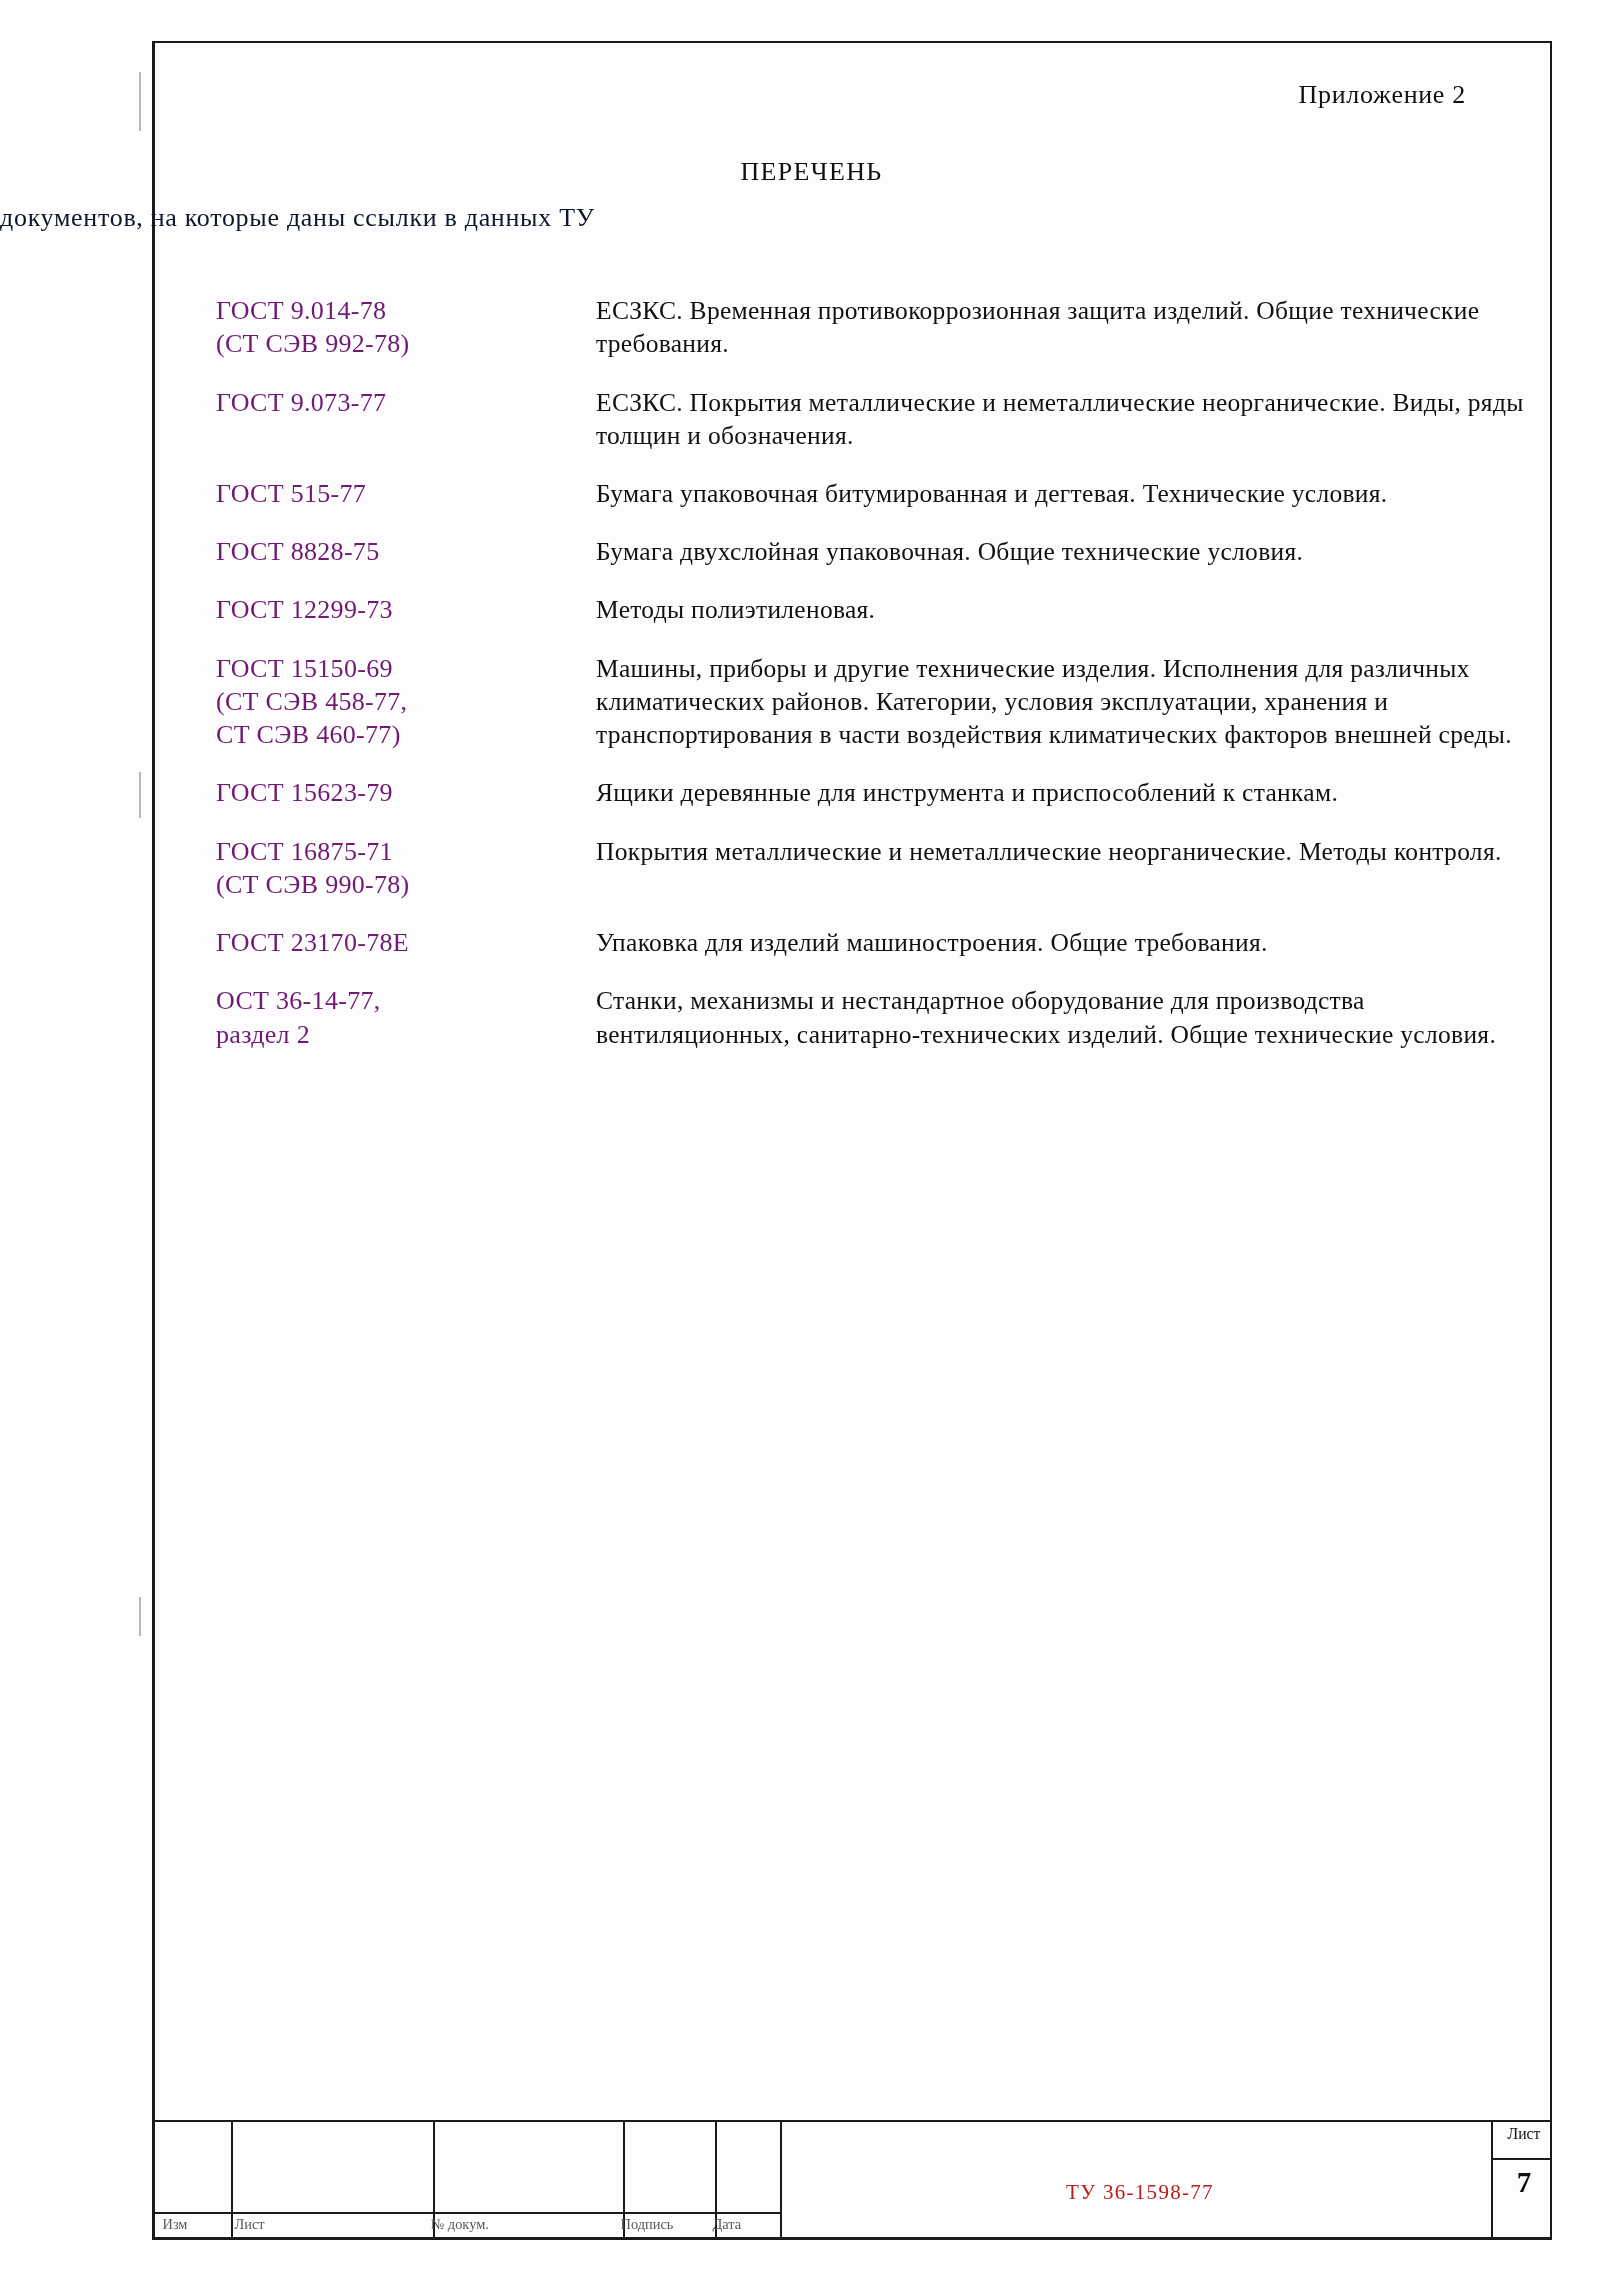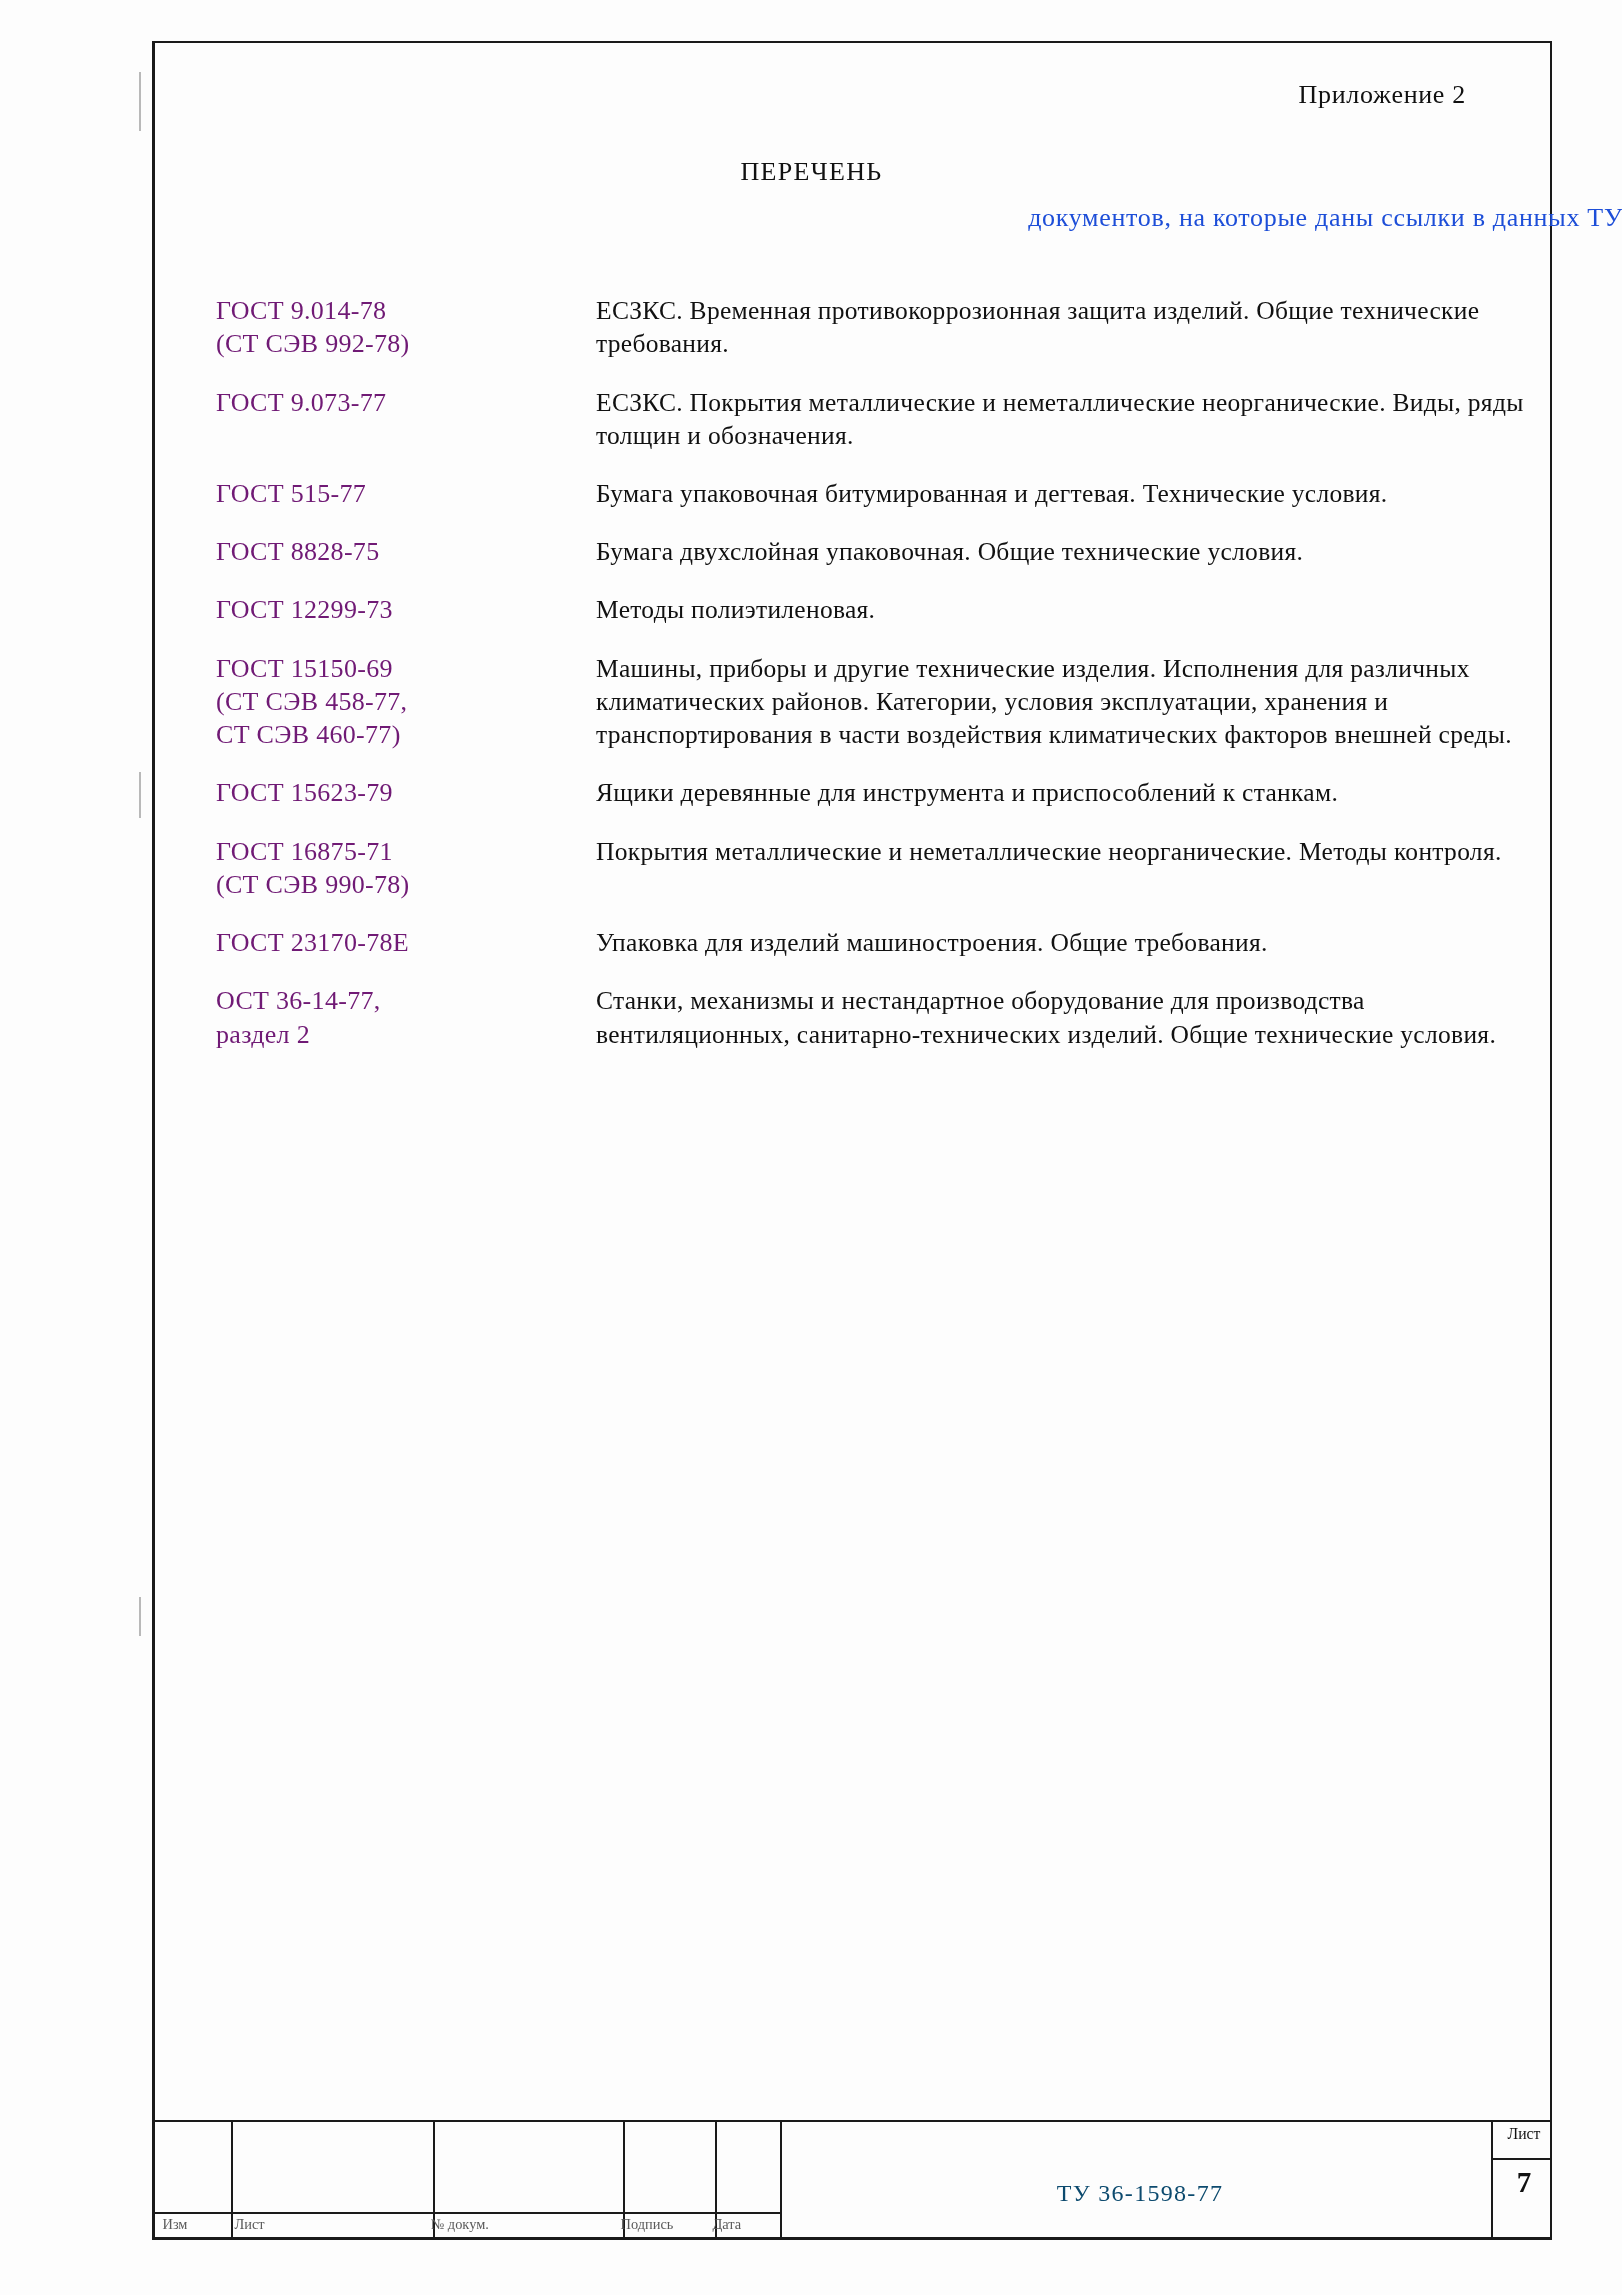--- a/index.html
+++ b/index.html
@@ -76,24 +76,24 @@
     text-align: center;
     font-size: 26px;
     letter-spacing: 1.3px;
     color: #111;
   }
   .doc-subtitle {
     position: absolute;
     left: 0;
     right: 0;
     top: 203px;
-    text-align: right;
+    text-align: left;
     font-size: 26px;
     letter-spacing: 0.7px;
-    color: #1d4ed8;
+    color: #0f172a;
   }
 
   
   .list {
     position: absolute;
     left: 216px;
     top: 294px;
     width: 1309px;
   }
   .entry {
@@ -149,23 +149,23 @@
   }
   .stamp-colhdrs span {
     display: inline-block;
   }
   .stamp-docnum {
     position: absolute;
     left: 641px;
     top: 60px;
     width: 694px;
     text-align: center;
-    font-size: 24px;
+    font-size: 21px;
     letter-spacing: 1.3px;
-    color: #0c4a6e;
+    color: #b91c1c;
   }
   .stamp-sheet-label {
     position: absolute;
     left: 1343px;
     top: 5.2px;
     width: 58px;
     text-align: center;
     font-size: 15.7px;
     color: #111;
   }

